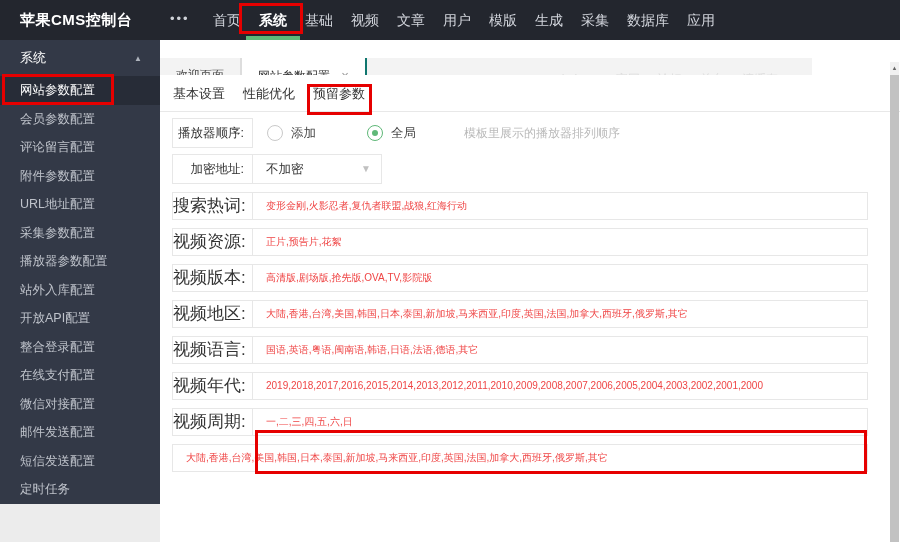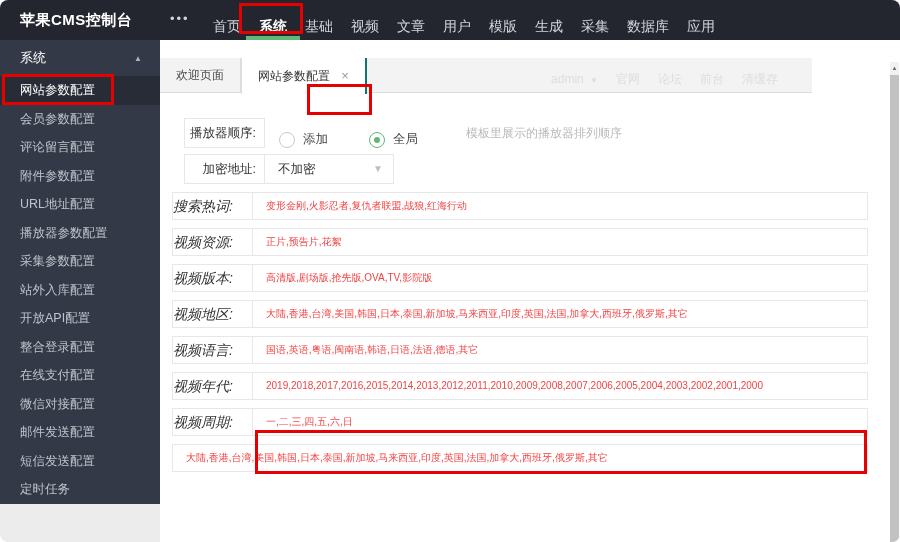--- a/index.html
+++ b/index.html
@@ -1,27 +1,27 @@
 <!DOCTYPE html>
 <html><head>
 <meta charset="utf-8">
 <style>
   * { margin:0; padding:0; box-sizing:border-box; }
   body { font-family:"Liberation Sans","DejaVu Sans",sans-serif; background:#fff; }
-  .stage { position:relative; width:900px; height:542px; overflow:hidden; background:#fff;border-radius:8px; }
+  .stage { position:relative; width:900px; height:542px; overflow:hidden; background:#fff; }
 
   
   .topbar { position:absolute; left:0; top:0; width:900px; height:40px; background:#23262e; }
   .logo { position:absolute; left:20px; top:0; height:40px; line-height:40px;
           color:#ffffff; font-size:15px; font-weight:600; letter-spacing:.5px; }
   .ellipsis { position:absolute; left:170px; top:0; height:40px; line-height:38px;
               color:#cfd2d8; font-size:13px; letter-spacing:2px; cursor:pointer; }
   .topnav { position:absolute; left:204px; top:0; height:40px; display:flex; }
   .nav-item { height:40px; line-height:40px; padding:0 9px; color:#d2d5dc; font-size:14px;
-              cursor:pointer; position:relative; white-space:nowrap;margin-top:6px; }
+              cursor:pointer; position:relative; white-space:nowrap; }
   .nav-item.active { color:#ffffff; font-weight:bold; }
   .nav-underline { position:absolute; left:246px; top:36px; width:54px; height:4px; background:#5FB878; }
 
   
   .side-wrap { position:absolute; left:0; top:40px; width:160px; height:502px; background:#ececec; }
   .sidebar { position:absolute; left:0; top:0; width:160px; height:464px; background:#333947; }
   .side-header { height:36px; display:flex; align-items:center; padding:0 18px 0 20px;
                  color:#ffffff; font-size:13px; cursor:pointer; }
   .side-header .cap { flex:1; }
   .side-caret { font-size:8px; color:#aeb3bc; }
@@ -44,39 +44,39 @@
   .userbar .ub { cursor:pointer; white-space:nowrap; }
   .userbar .caret { font-size:8px; margin-left:3px; }
 
   .subtabs { position:absolute; left:0; top:35px; width:740px; height:37px; background:#fff;
              border-bottom:1px solid #e8e8e8; display:flex; padding-left:4px; }
   .subtab { height:37px; line-height:37px; padding:0 9px; font-size:13px; color:#333;
             cursor:pointer; white-space:nowrap; }
 
   
   .formarea { position:absolute; left:12px; top:72px; width:696px; }
-  .row-inline { display:flex; margin-top:6px; height:30px; align-items:stretch;margin-left:12px; }
+  .row-inline { display:flex; margin-top:6px; height:30px; align-items:stretch; }
   .label-box { width:81px; border:1px solid #e7e7e7; background:#fff; font-size:12.5px;
                color:#333; text-align:right; padding-right:8px; line-height:28px; white-space:nowrap; }
-  .radios { display:flex; align-items:flex-end; margin-left:14px; gap:15px; }
+  .radios { display:flex; align-items:center; margin-left:14px; gap:25px; }
   .radio-group { display:flex; align-items:center; gap:8px; cursor:pointer; margin-right:26px; }
   .radio-circle { width:16px; height:16px; border-radius:50%; border:1px solid #c9c9c9; background:#fff; }
   .radio-circle.checked { border:1px solid #5FB878; position:relative; }
   .radio-circle.checked::after { content:""; position:absolute; left:4px; top:4px; width:6px;
                                  height:6px; border-radius:50%; background:#5FB878; }
   .radio-label { font-size:12.5px; color:#444; }
   .hint { font-size:12px; color:#b9b9b9; margin-left:22px; line-height:30px; white-space:nowrap; }
   .select-box { position:relative; width:130px; margin-left:-1px; border:1px solid #e7e7e7;
                 background:#fff; font-size:12.5px; color:#333; line-height:28px;
                 padding-left:13px; cursor:pointer; }
   .select-caret { position:absolute; right:10px; top:0; color:#c0c0c0; font-size:10px; line-height:28px; }
 
   .frow { display:flex; margin-top:8px; height:28px; border:1px solid #e7e7e7; align-items:stretch; }
   .frow .flabel { width:80px; border-right:1px solid #e7e7e7; text-align:right; padding-right:20px;
-                  font-size:14px; color:#333; line-height:26px; white-space:nowrap;font-style:italic; }
+                  font-size:17px; color:#333; line-height:26px; white-space:nowrap; }
   .frow .fval { flex:1; padding-left:13px; font-size:10px; color:#ef4444; line-height:26px;
                 white-space:nowrap; overflow:hidden; }
 
   
   .scrollbar { position:absolute; right:1px; top:62px; width:9px; height:480px; background:#f1f1f1; }
   .sb-arrow { width:9px; height:12px; text-align:center; font-size:6px; line-height:12px; color:#666; }
   .sb-thumb { position:absolute; left:0; top:13px; width:9px; height:467px; background:#c2c2c2; }
 
   
   .ann { position:absolute; border:3px solid #e60000; pointer-events:none; }
@@ -114,22 +114,22 @@
       <div class="side-header">
         <span class="cap">系统</span>
         <span class="side-caret">▲</span>
       </div>
       <ul class="side-menu">
           <li class="side-item active">网站参数配置</li>
           <li class="side-item">会员参数配置</li>
           <li class="side-item">评论留言配置</li>
           <li class="side-item">附件参数配置</li>
           <li class="side-item">URL地址配置</li>
+          <li class="side-item">采集参数配置</li>
           <li class="side-item">播放器参数配置</li>
-          <li class="side-item">采集参数配置</li>
           <li class="side-item">站外入库配置</li>
           <li class="side-item">开放API配置</li>
           <li class="side-item">整合登录配置</li>
           <li class="side-item">在线支付配置</li>
           <li class="side-item">微信对接配置</li>
           <li class="side-item">邮件发送配置</li>
           <li class="side-item">短信发送配置</li>
           <li class="side-item">定时任务</li>
         </ul>
     </aside>
@@ -148,20 +148,25 @@
           <span>admin</span>
           <span class="caret">▼</span>
         </span>
       <span class="ub">官网</span>
           <span class="ub">论坛</span>
           <span class="ub">前台</span>
           <span class="ub">清缓存</span>
         </div>
     </div>
 
+    <div class="subtabs">
+        <div class="subtab">基本设置</div>
+        <div class="subtab">性能优化</div>
+        <div class="subtab active">预留参数</div>
+      </div>
 
     <div class="formarea">
 
       <div class="row-inline">
         <div class="label-box">播放器顺序:</div>
         <div class="radios">
           <span class="radio-group">
             <span class="radio-circle"></span>
             <span class="radio-label">添加</span>
           </span>

